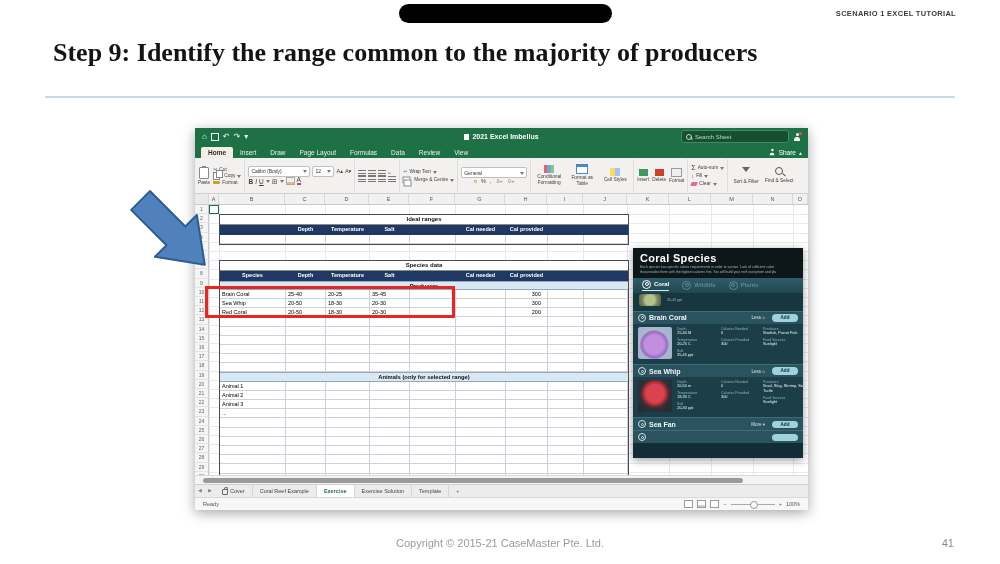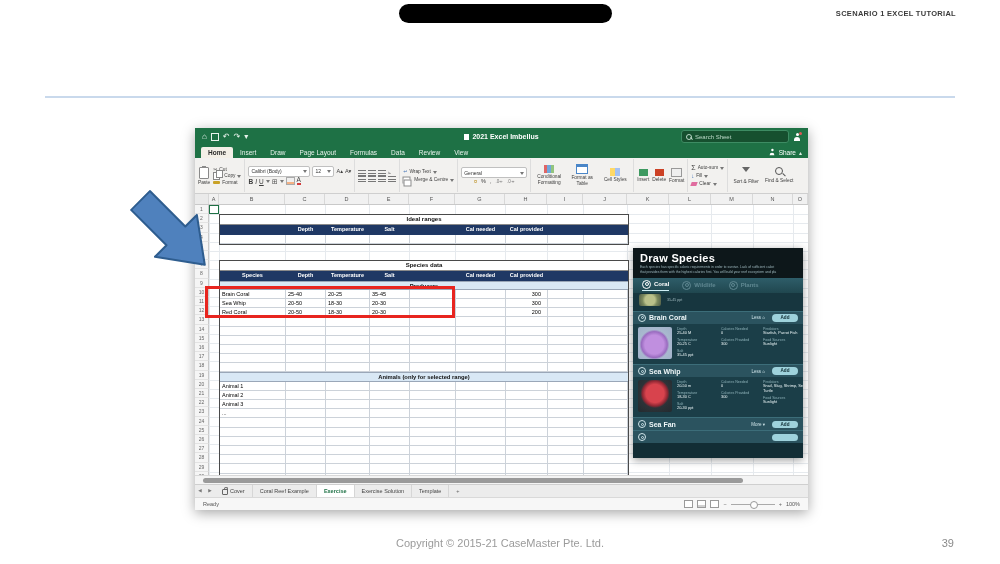--- a/index.html
+++ b/index.html
@@ -151,20 +151,21 @@
   
   .arrow{position:absolute;left:142px;top:186px;width:62px;height:94px;transform:rotate(-45deg);z-index:20;}
 </style>
 </head>
 <body>
 
 <div class="slide">
 
   <div class="pill"></div>
   <div class="hdr-label">SCENARIO 1 EXCEL TUTORIAL</div>
+  <div class="slide-title">Step 9: Identify the range common to the majority of producers</div>
   <div class="divider"></div>
 
   <div class="xlwin">
 
     <div class="titlebar">
       <span class="tbico">⌂</span>
       <span class="savebox"></span>
       <span class="tbico">↶</span>
       <span class="tbico">↷</span>
       <span class="tbico">▾</span>
@@ -752,21 +753,21 @@
             <span class="knob"></span>
           </span>
         <span style="color:#666">+</span>
         <span>100%</span>
       </div>
     </div>
   </div>
 
   <div class="reef">
     <div class="reef-head">
-      <div class="reef-title">Draw Species</div>
+      <div class="reef-title">Coral Species</div>
       <div class="reef-desc">Each species has specific caloric requirements in order to survive. Lack of sufficient calori</div>
       <div class="reef-desc">that provides them with the highest calories first. You will build your reef ecosystem and pla</div>
     </div>
     <div id="reef-tabs">
         <div class="rtab on">
           <div class="rico"></div>
           <div class="rlab">Coral</div>
         </div>
         <div class="rtab">
           <div class="rico"></div>
@@ -884,14 +885,14 @@
           <div class="raddbtn"></div>
         </div>
       </div>
   </div>
 
   <svg class="arrow" viewBox="0 0 60 92">
     <polygon points="17,1 43,1 43,50 59,50 30,90 1,50 17,50" fill="#4f81bd" stroke="#2e5d8f" stroke-width="2" stroke-linejoin="round"></polygon>
   </svg>
 
   <div class="footer-copy">Copyright © 2015-21 CaseMaster Pte. Ltd.</div>
-  <div class="page-num">39</div>
+  <div class="page-num">41</div>
 </div>
 
 </body></html>

